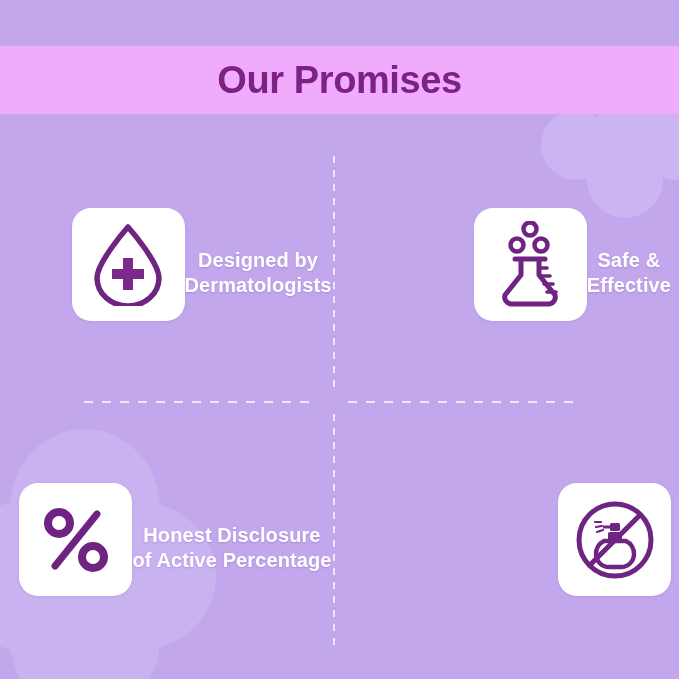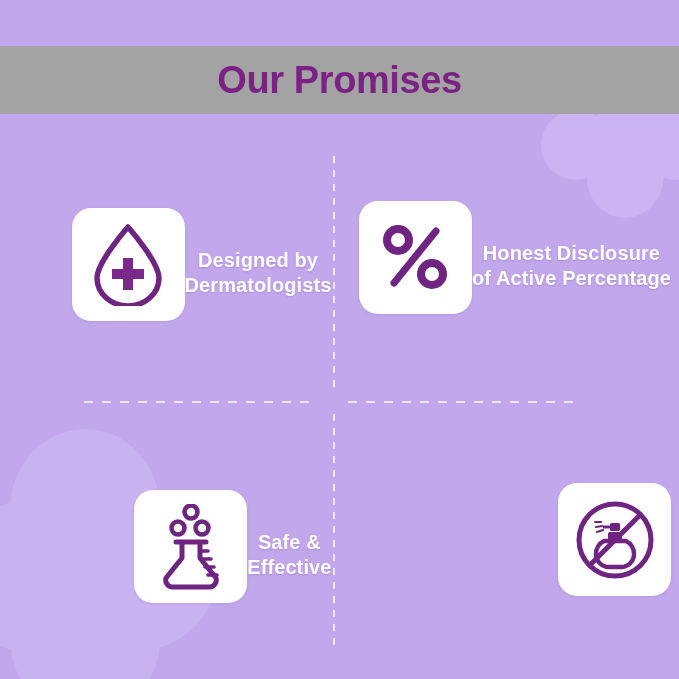--- a/index.html
+++ b/index.html
@@ -40,21 +40,21 @@
   }
   #blob-bl i.p-top   { left:62px;  top:0px;    width:150px; height:160px; }
   #blob-bl i.p-left  { left:0px;   top:72px;   width:160px; height:150px; }
   #blob-bl i.p-right { left:108px; top:72px;   width:160px; height:150px; }
   #blob-bl i.p-bot   { left:62px;  top:128px;  width:150px; height:162px; }
 
   
   #header-band {
     position:absolute; left:0; top:46px;
     width:679px; height:68px;
-    background:#a3a3a3;
+    background:#f0abfc;
     display:flex; align-items:center; justify-content:center;
   }
   #page-title {
     font-size:38px;
     font-weight:700;
     letter-spacing:-0.4px;
     color:#7d2285;
   }
 
   
@@ -157,58 +157,58 @@
           <svg width="74" height="84" viewBox="0 0 74 84">
             <path d="M37 5 C37 5 68 40 68 56 A31 28 0 0 1 6 56 C6 40 37 5 37 5 Z" fill="none" stroke="#6e2480" stroke-width="5.5" stroke-linejoin="round"></path>
             <path d="M32 36 h10 v11 h11 v10 h-11 v11 h-10 v-11 h-11 v-10 h11 z" fill="#7b2a8c"></path>
           </svg>
         </span>
       </div>
       <div class="promise-label">Designed by
 Dermatologists</div>
     </div>
 
+    <div class="cell r1">
+      <div class="icon-card">
+        <span>
+          <svg width="74" height="86" viewBox="0 0 74 86">
+
+            <circle cx="37" cy="8" r="6.5" fill="none" stroke="#6e2480" stroke-width="4.5"></circle>
+            <circle cx="24" cy="24" r="6.5" fill="none" stroke="#6e2480" stroke-width="4.5"></circle>
+            <circle cx="48" cy="24" r="6.5" fill="none" stroke="#6e2480" stroke-width="4.5"></circle>
+
+            <line x1="22" y1="38" x2="52" y2="38" stroke="#6e2480" stroke-width="5" stroke-linecap="round"></line>
+
+            <path d="M28 38 v16 L12 74 a7 7 0 0 0 6 9 h38 a7 7 0 0 0 6 -9 L46 54 v-16" fill="none" stroke="#6e2480" stroke-width="5" stroke-linejoin="round"></path>
+
+            <line x1="46" y1="47" x2="54" y2="47" stroke="#6e2480" stroke-width="3.6" stroke-linecap="round"></line>
+            <line x1="48" y1="55" x2="57" y2="55" stroke="#6e2480" stroke-width="3.6" stroke-linecap="round"></line>
+            <line x1="51" y1="63" x2="60" y2="63" stroke="#6e2480" stroke-width="3.6" stroke-linecap="round"></line>
+            <line x1="54" y1="71" x2="63" y2="71" stroke="#6e2480" stroke-width="3.6" stroke-linecap="round"></line>
+          </svg>
+        </span>
+      </div>
+      <div class="promise-label">Safe &amp;
+Effective</div>
+    </div>
+
     <div class="cell">
       <div class="icon-card">
         <span>
           <svg width="72" height="72" viewBox="0 0 72 72">
             <circle cx="19" cy="19" r="11" fill="none" stroke="#6e2480" stroke-width="8"></circle>
             <circle cx="53" cy="53" r="11" fill="none" stroke="#6e2480" stroke-width="8"></circle>
             <line x1="57" y1="10" x2="15" y2="62" stroke="#6e2480" stroke-width="7" stroke-linecap="round"></line>
           </svg>
         </span>
       </div>
       <div class="promise-label">Honest Disclosure
 of Active Percentage</div>
     </div>
 
-    <div class="cell r1">
-      <div class="icon-card">
-        <span>
-          <svg width="74" height="86" viewBox="0 0 74 86">
-
-            <circle cx="37" cy="8" r="6.5" fill="none" stroke="#6e2480" stroke-width="4.5"></circle>
-            <circle cx="24" cy="24" r="6.5" fill="none" stroke="#6e2480" stroke-width="4.5"></circle>
-            <circle cx="48" cy="24" r="6.5" fill="none" stroke="#6e2480" stroke-width="4.5"></circle>
-
-            <line x1="22" y1="38" x2="52" y2="38" stroke="#6e2480" stroke-width="5" stroke-linecap="round"></line>
-
-            <path d="M28 38 v16 L12 74 a7 7 0 0 0 6 9 h38 a7 7 0 0 0 6 -9 L46 54 v-16" fill="none" stroke="#6e2480" stroke-width="5" stroke-linejoin="round"></path>
-
-            <line x1="46" y1="47" x2="54" y2="47" stroke="#6e2480" stroke-width="3.6" stroke-linecap="round"></line>
-            <line x1="48" y1="55" x2="57" y2="55" stroke="#6e2480" stroke-width="3.6" stroke-linecap="round"></line>
-            <line x1="51" y1="63" x2="60" y2="63" stroke="#6e2480" stroke-width="3.6" stroke-linecap="round"></line>
-            <line x1="54" y1="71" x2="63" y2="71" stroke="#6e2480" stroke-width="3.6" stroke-linecap="round"></line>
-          </svg>
-        </span>
-      </div>
-      <div class="promise-label">Safe &amp;
-Effective</div>
-    </div>
-
     <div class="cell">
       <div class="icon-card">
         <span>
           <svg width="82" height="82" viewBox="0 0 82 82">
 
             <path d="M30 42 a14 14 0 0 0 -8 13 a13 13 0 0 0 13 13 h12 a13 13 0 0 0 13 -13 a14 14 0 0 0 -8 -13 z" fill="none" stroke="#6e2480" stroke-width="4.4" stroke-linejoin="round"></path>
 
             <rect x="34" y="33" width="14" height="10" rx="2" fill="#6e2480"></rect>
 
             <rect x="36" y="24" width="10" height="8" rx="1.5" fill="#6e2480"></rect>

